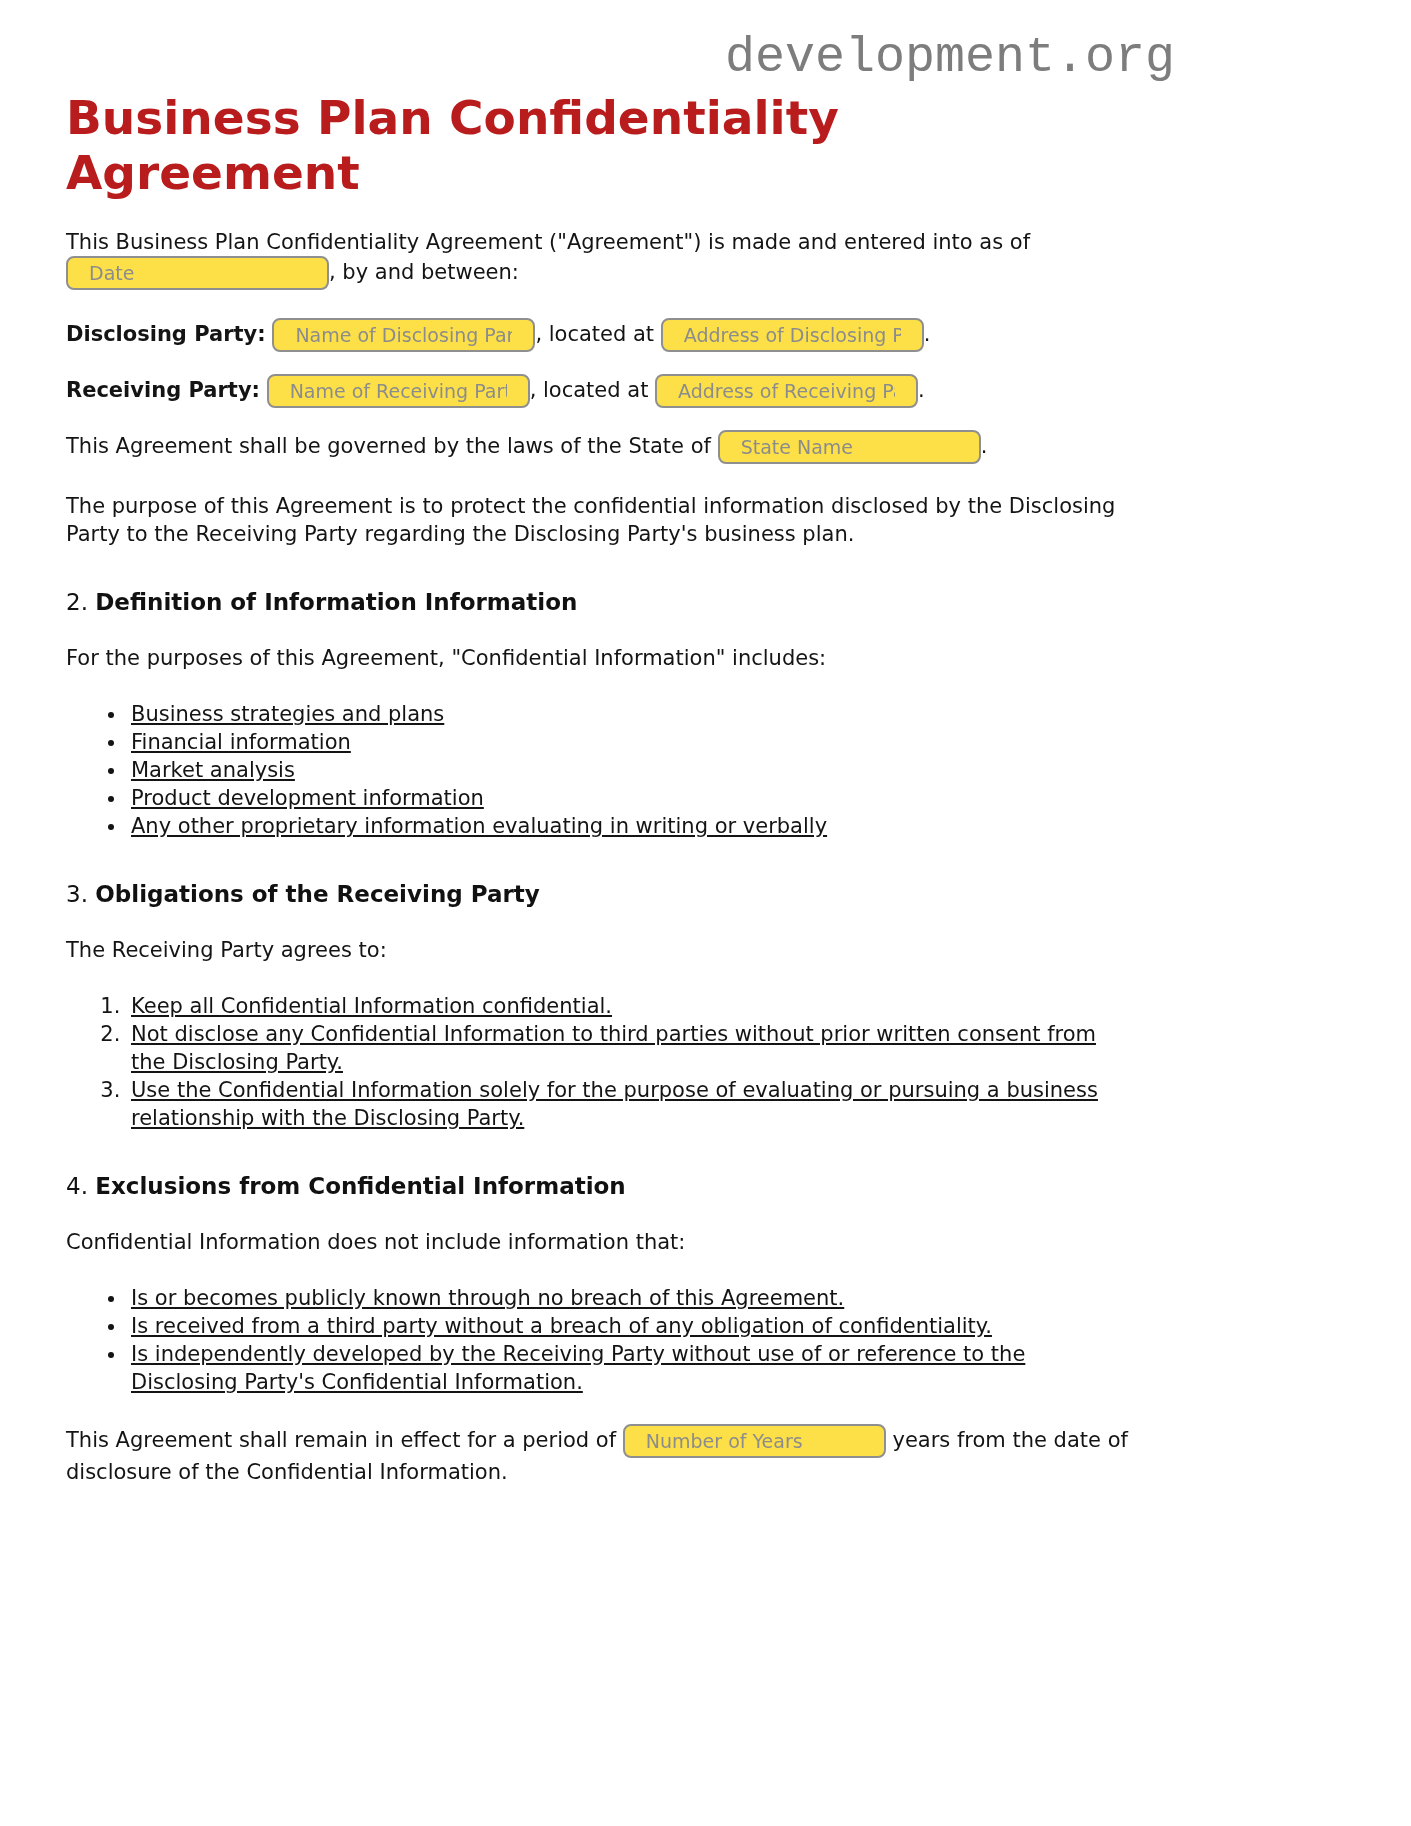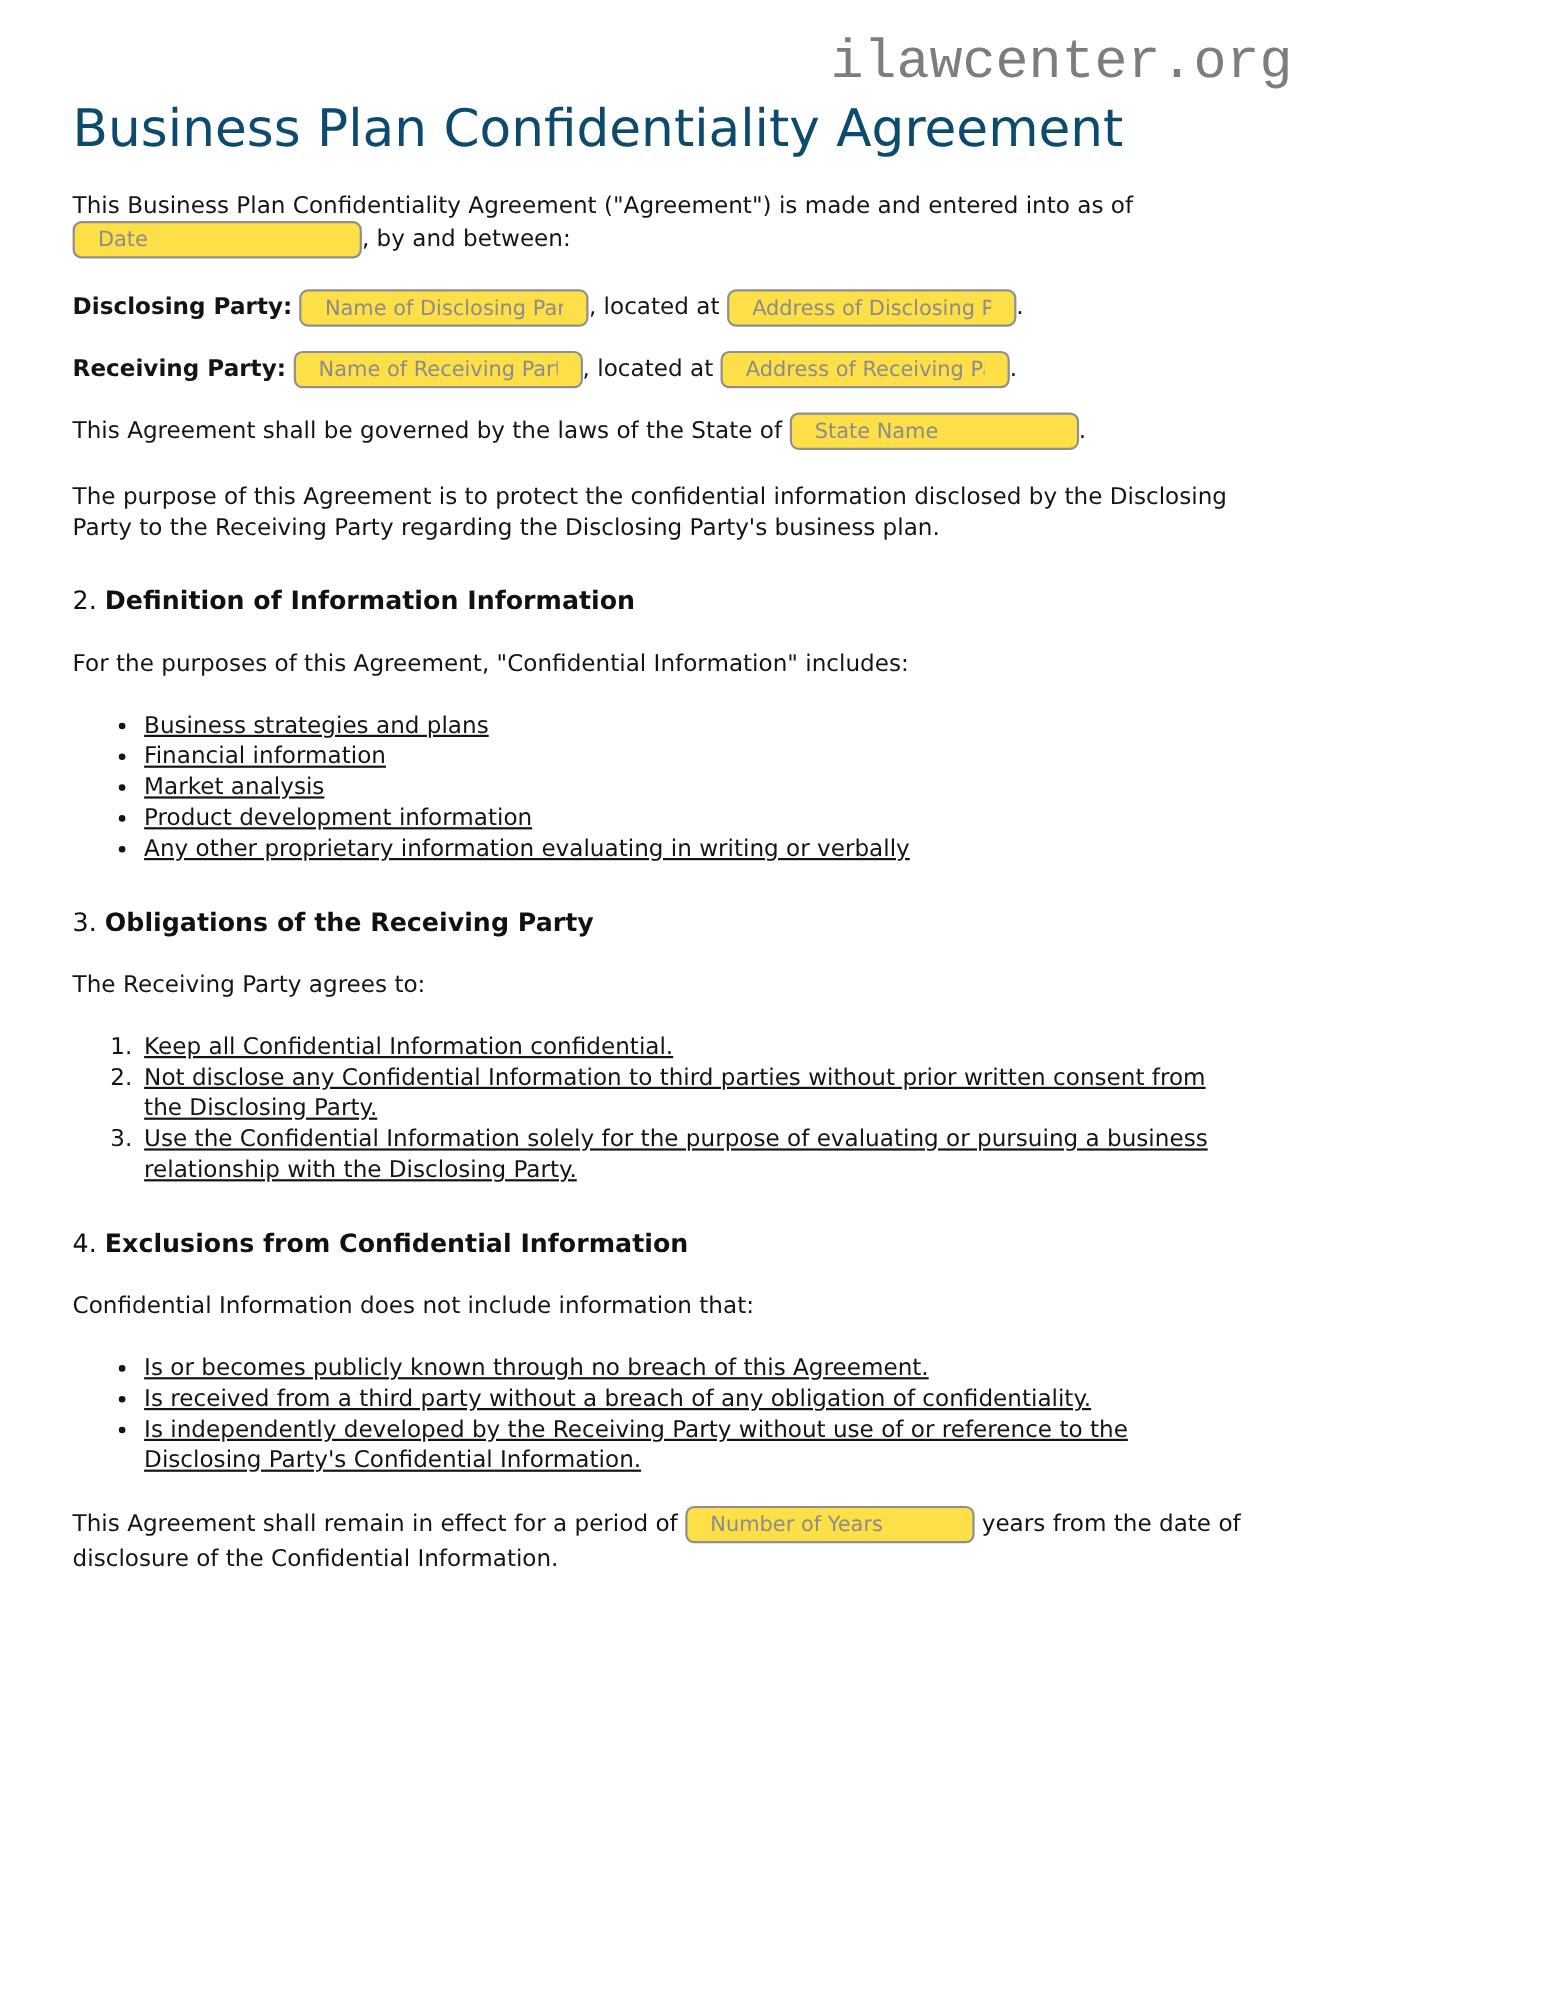--- a/index.html
+++ b/index.html
@@ -24,22 +24,22 @@
     line-height: 56px;
     color: #7d7d7d;
     font-weight: normal;
     white-space: nowrap;
   }
 
   h1.page-title {
     margin: 60px 0 0 0;
     font-size: 47px;
     line-height: 55px;
-    font-weight: normal;
-    color: #0c4a6e;
+    font-weight: bold;
+    color: #b91c1c;
     letter-spacing: 0px;
   }
 
   p, .para { font-size: 21px; line-height: 28px; margin: 28px 0; }
   p.field-line { margin: 22px 0; }
   .b { font-weight: bold; }
 
   h2.sec {
     font-size: 23px;
     line-height: 28px;
@@ -71,21 +71,21 @@
     color: #222;
     background: #fde047;
     vertical-align: middle;
     margin: 0;
   }
   input.inline-input::placeholder { color: #8c8c8c; opacity: 1; }
 </style>
 </head>
 <body>
 
-<div class="logo">ilawcenter.org</div>
+<div class="logo">development.org</div>
 
 <div class="content">
 
   <h1 class="page-title">Business Plan Confidentiality Agreement</h1>
 
   <p><span>This Business Plan Confidentiality Agreement ("Agreement") is made and entered into as of</span>
     <input type="text" class="inline-input" placeholder="Date" style=""><span>, by and between:</span></p>
 
   <p class="field-line"><span class="b">Disclosing Party:</span>
     <input type="text" class="inline-input" placeholder="Name of Disclosing Party" style=""><span>, located at</span>

